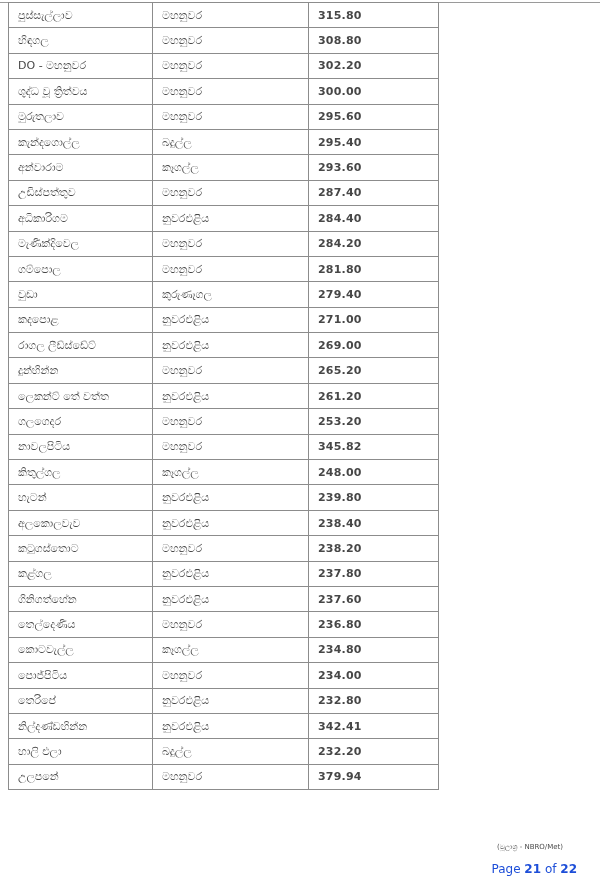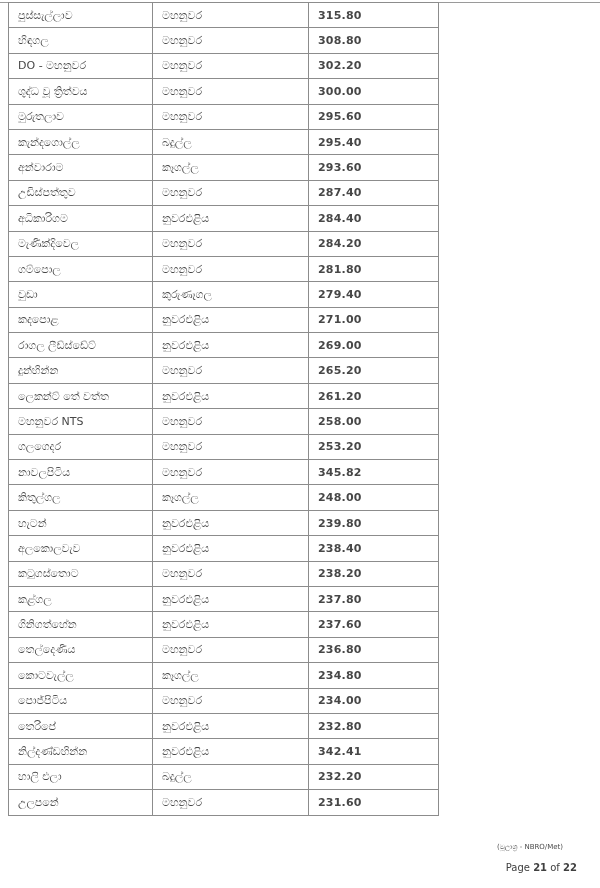--- a/index.html
+++ b/index.html
@@ -36,21 +36,21 @@
     font-size:12.5px;
     letter-spacing:0.2px;
     margin-left:20px;
   }
   .source-note {
     position:absolute; top:843px; right:37px;
     font-size:7px; color:#4a4a4a;
   }
   .page-num {
     position:absolute; top:862px; right:23px;
-    font-size:10px; color:#404040;padding-left:16px;
+    font-size:12px; color:#1d4ed8;padding-left:16px;
   }
   .page-num .bold { font-weight:700; }
 </style>
 </head>
 <body>
 
 <div class="top-rule"></div>
 
 <table class="tbl">
   <colgroup>
@@ -133,25 +133,20 @@
     <td class="c1">දුන්හින්න</td>
     <td class="c2">මහනුවර</td>
     <td class="c3">265.20</td>
   </tr>
       <tr>
     <td class="c1">ලෙකන්ට් තේ වත්ත</td>
     <td class="c2">නුවරඑළිය</td>
     <td class="c3">261.20</td>
   </tr>
       <tr>
-    <td class="c1">මහනුවර NTS</td>
-    <td class="c2">මහනුවර</td>
-    <td class="c3">258.00</td>
-  </tr>
-      <tr>
     <td class="c1">ගලගෙදර</td>
     <td class="c2">මහනුවර</td>
     <td class="c3">253.20</td>
   </tr>
       <tr>
     <td class="c1">නාවලපිටිය</td>
     <td class="c2">මහනුවර</td>
     <td class="c3">345.82</td>
   </tr>
       <tr>
@@ -210,20 +205,20 @@
     <td class="c3">342.41</td>
   </tr>
       <tr>
     <td class="c1">හාලි එලා</td>
     <td class="c2">බදුල්ල</td>
     <td class="c3">232.20</td>
   </tr>
       <tr>
     <td class="c1">උලපනේ</td>
     <td class="c2">මහනුවර</td>
-    <td class="c3">231.60</td>
+    <td class="c3">379.94</td>
   </tr>
     </tbody>
 </table>
 
 <div class="source-note">(මූලාශ්‍ර - NBRO/Met)</div>
 
 <div class="page-num"><span>Page</span>&nbsp;<span class="bold">21</span>&nbsp;<span>of</span>&nbsp;<span class="bold">22</span></div>
 
 </body></html>

